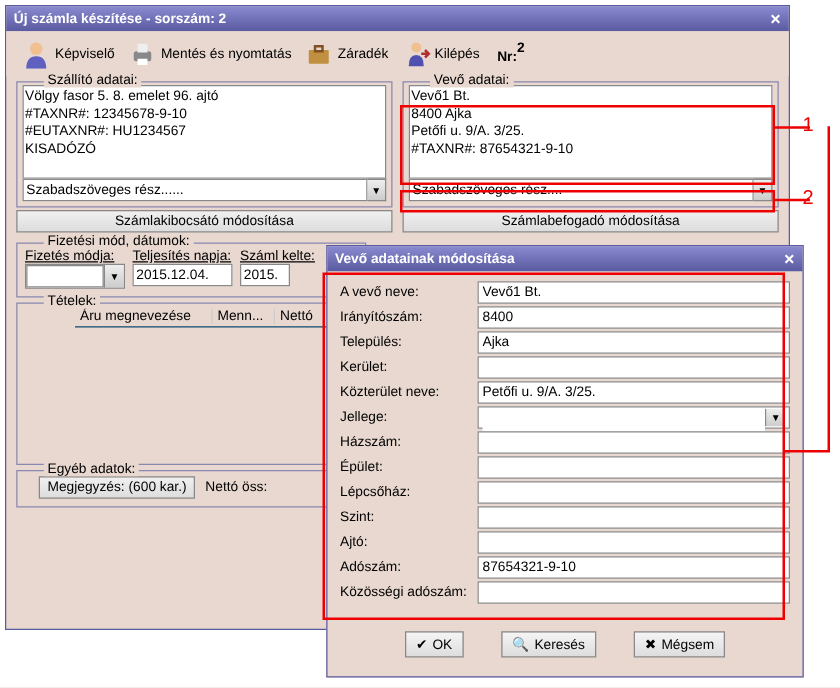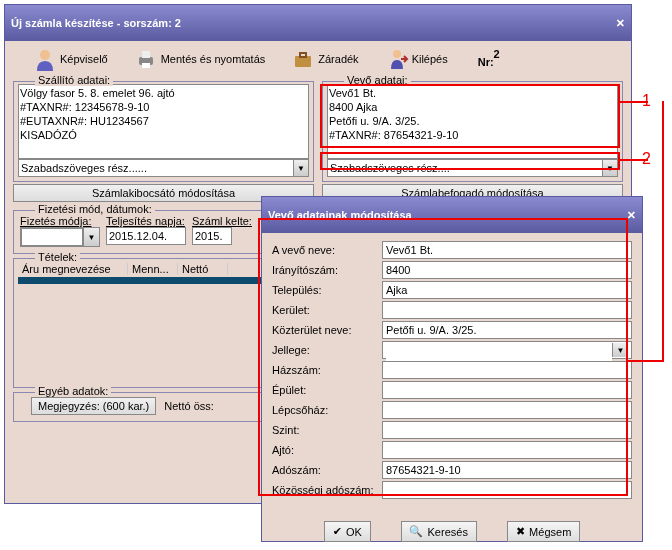--- a/index.html
+++ b/index.html
@@ -1,22 +1,22 @@
 <!DOCTYPE html>
 <html><head>
 <meta charset="utf-8">
 <style>
   * { box-sizing: border-box; margin: 0; padding: 0; font-family: Tahoma, Arial, sans-serif; font-size: 11px; }
   body { width: 672px; height: 550px; background: #fff; position: relative; overflow: hidden; }
   
   .window { position: absolute; background: #e8d8d0; border: 1px solid #5a5aa0; }
-  .titlebar { background: linear-gradient(to bottom, #8a8ad0, #5a5aa0); color: #fff; font-weight: bold; padding: 3px 6px; display: flex; justify-content: space-between; align-items: center; height: 36px; text-align: right; }
+  .titlebar { background: linear-gradient(to bottom, #8a8ad0, #5a5aa0); color: #fff; font-weight: bold; padding: 3px 6px; display: flex; justify-content: space-between; align-items: center; height: 20px; text-align: right; }
   .titlebar .close { color: #fff; cursor: pointer; font-weight: bold; }
   
-  .toolbar { display: flex; align-items: center; padding: 4px 24px; gap: 18px; background: #e8d8d0; }
+  .toolbar { display: flex; align-items: center; padding: 4px 8px; gap: 2px; background: #e8d8d0; }
   .tbtn { display: flex; align-items: center; gap: 3px; padding: 2px 4px; cursor: pointer; }
   .tbtn-icon { width: 24px; height: 24px; display: inline-flex; align-items: center; justify-content: center; }
   .nr { font-family: serif; font-size: 20px; font-weight: bold; margin-left: 8px; }
   .nr sup { font-size: 11px; }
   
   .fieldset { border: 1px solid #8888b0; margin: 4px 8px; padding: 2px 4px 4px 4px; position: relative; }
   .fieldset .legend { position: absolute; top: -8px; left: 21px; background: #e8d8d0; padding: 0 3px; font-size: 11px; }
   
   .row2 { display: flex; gap: 0; }
   .row2 > .fieldset { flex: 1; margin: 4px 4px 0 8px; }
@@ -41,21 +41,21 @@
   
   .dlgbtn { display: inline-flex; align-items: center; gap: 4px; padding: 3px 8px; border: 1px solid #888; background: linear-gradient(to bottom,#f5f5f5,#ddd); cursor: pointer; }
   .dlgbtns { display: flex; justify-content: center; gap: 30px; margin-top: 8px; padding: 6px; }
   
   .payrow { display: flex; gap: 6px; align-items: flex-start; padding: 2px; }
   .paycol { display: flex; flex-direction: column; }
   .paycol label { font-size: 11px; text-decoration: underline; color: #000; }
   .paycol input { border: 1px solid #888; background: #fff; padding: 1px 2px; height: 18px; width: 80px; }
   .paycol .combo { width: 80px; border: 1px solid #888; display: flex; }
   
-  .th { display: flex; border-bottom: 7px solid #0c4a6e; padding: 2px 0; }
+  .th { display: flex; border-bottom: 1px solid #0c4a6e; padding: 2px 0; margin-left: 42px; }
   .th > div { font-size: 11px; padding: 0 4px; border-right: 1px solid #ccc; }
   
   .egyebrow { display: flex; align-items: center; gap: 8px; padding: 2px; }
   .egyebbtn { border: 1px solid #888; background: linear-gradient(to bottom,#f0f0f0,#ddd); padding: 2px 6px; cursor: pointer; }
   
   .annot { position: absolute; border: 2px solid #e00; pointer-events: none; }
   .annot-label { position: absolute; color: #e00; font-size: 16px; font-weight: normal; }
   .annot-line { position: absolute; background: #e00; }
 </style>
 </head>

